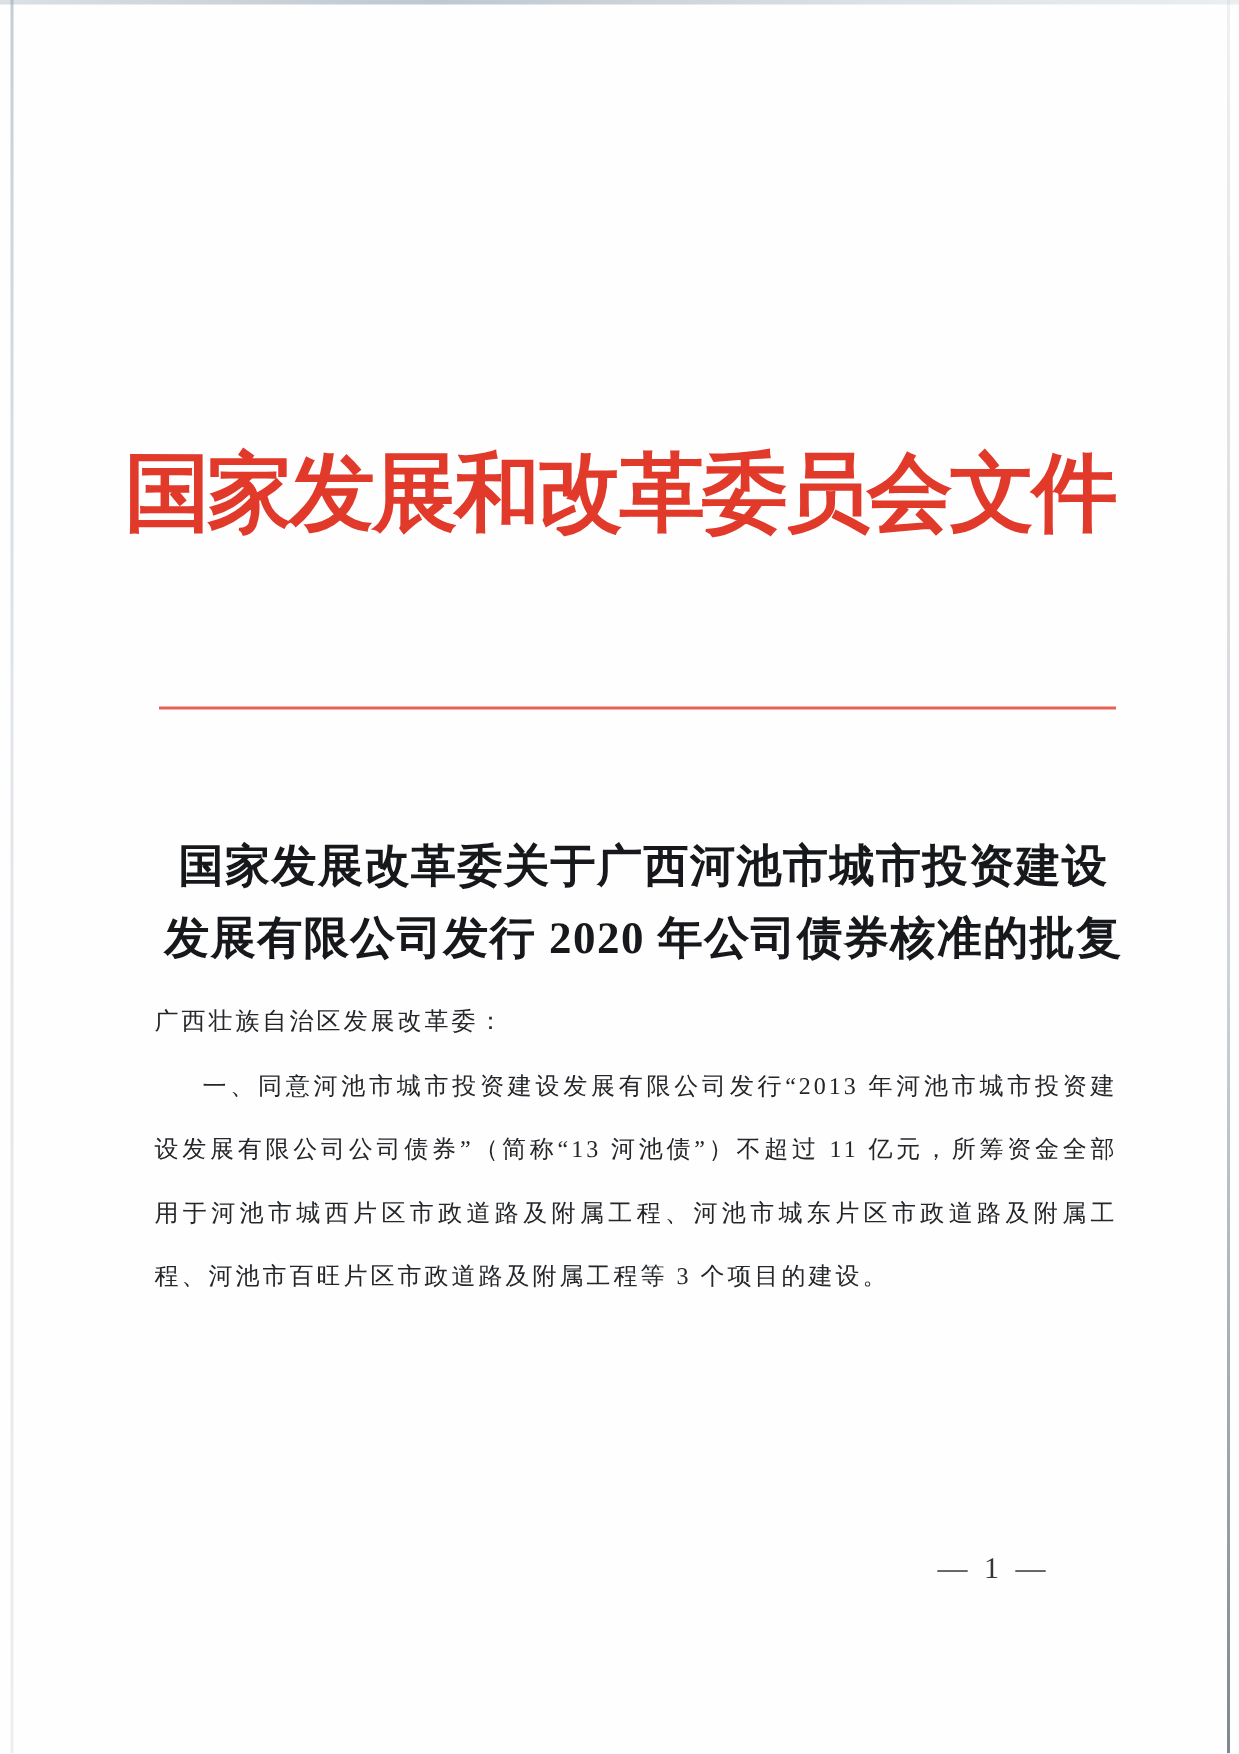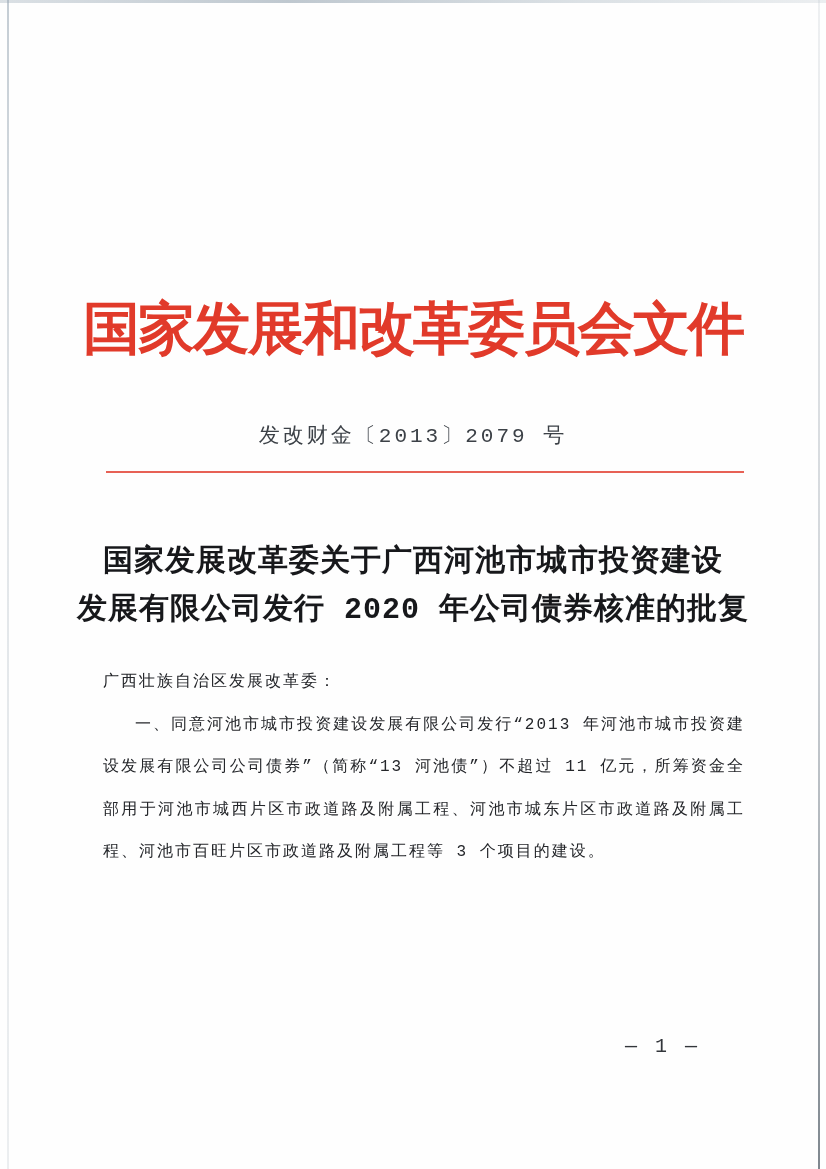--- a/index.html
+++ b/index.html
@@ -6,21 +6,21 @@
     margin: 0;
     padding: 0;
     background: #ffffff;
   }
   .page {
     position: relative;
     width: 826px;
     height: 1169px;
     background: #fefefe;
     overflow: hidden;
-    font-family: Liberation Mono, monospace;
+    font-family: Liberation Serif, serif;
   }
   
   .scan-edge-top {
     position: absolute;
     top: 0; left: 0; right: 0;
     height: 3px;
     background: linear-gradient(90deg,
       rgba(190,200,208,0.55) 0%,
       rgba(170,182,192,0.75) 35%,
       rgba(185,196,204,0.5) 70%,
@@ -74,21 +74,21 @@
     width: 638px;
     height: 2px;
     background: var(--accent-red, #e13a2a);
     opacity: 0.8;
   }
   .doc-title {
     position: absolute;
     top: 538px;
     left: 70px;
     width: 686px;
-    margin: 0;
+    margin: 16px;
     text-align: center;
     font-size: 30px;
     font-weight: bold;
     line-height: 48px;
     letter-spacing: 1px;
     color: #17181b;
   }
   .body-text {
     position: absolute;
     top: 661px;
@@ -120,21 +120,20 @@
 </head>
 <body>
 
 <div class="page">
   <div class="scan-edge-top"></div>
   <div class="scan-edge-left"></div>
   <div class="scan-edge-right"></div>
 
   <h1 class="red-header">国家发展和改革委员会文件</h1>
 
-  <div class="doc-number">发改财金〔2013〕2079 号</div>
 
   <div class="red-line"></div>
 
   <h2 class="doc-title">
     <span>国家发展改革委关于广西河池市城市投资建设</span><br>
     <span>发展有限公司发行 2020 年公司债券核准的批复</span>
   </h2>
 
   <div class="body-text">
     <p class="salutation">广西壮族自治区发展改革委：</p>

